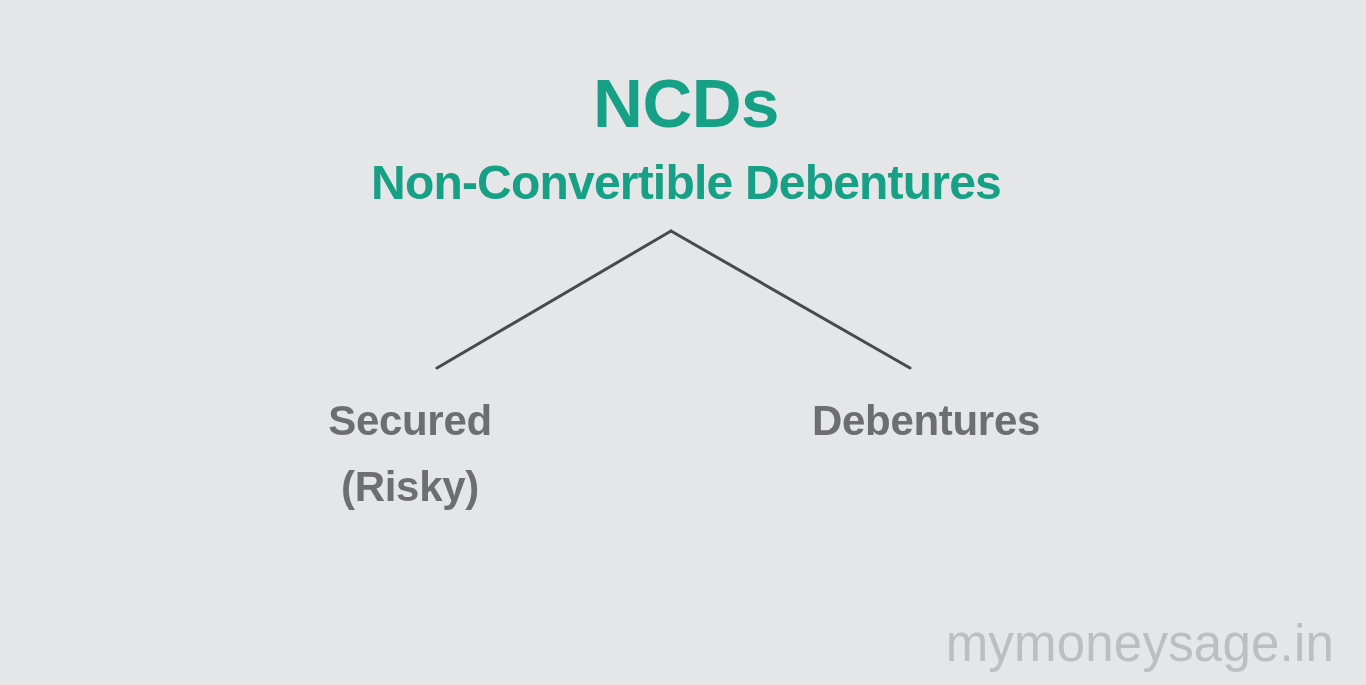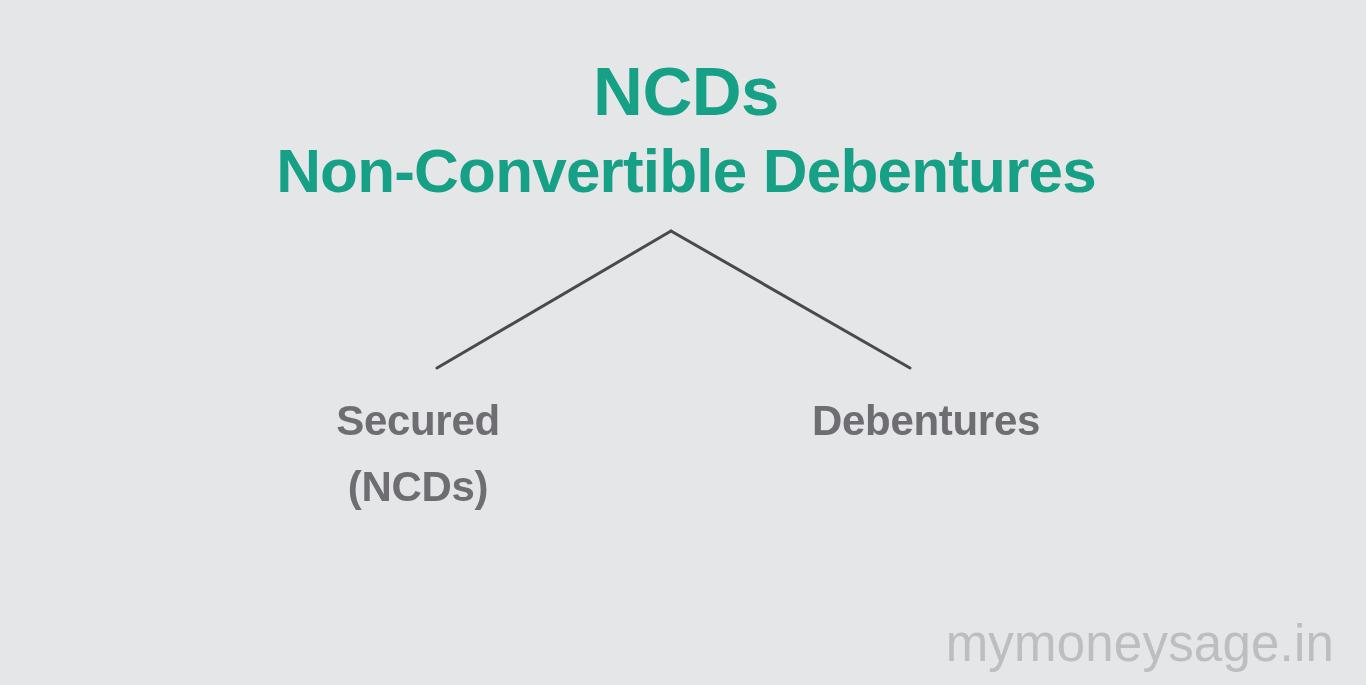--- a/index.html
+++ b/index.html
@@ -18,41 +18,41 @@
     position: relative;
     width: 1366px;
     height: 685px;
     background: #e5e6e8;
   }
 
   
   .title-block {
     position: absolute;
     left: 0;
-    top: 52px;
+    top: 64px;
     width: 1366px;
     text-align: center;
     
     padding-left: 6px;
     box-sizing: border-box;
   }
   .title-line {
     display: block;
     color: #16a085;
     font-family: "Liberation Sans", sans-serif;
     font-weight: bold;
     letter-spacing: -0.5px;
     white-space: nowrap;
   }
   .title-line-1 {
     font-size: 69px;
     line-height: 80px;
   }
   .title-line-2 {
-    font-size: 62px;
+    font-size: 48px;
     line-height: 78px;
     letter-spacing: -0.8px;
   }
 
   
   #connectors {
     position: absolute;
     left: 0;
     top: 0;
     width: 1366px;
@@ -69,21 +69,21 @@
     font-weight: bold;
   }
   .node-line {
     display: block;
     white-space: nowrap;
     font-size: 42px;
     line-height: 66px;
     letter-spacing: -0.3px;
   }
   #node-secured {
-    left: 218px;
+    left: 210px;
     top: 388px;
     width: 400px;
   }
   #node-unsecured {
     left: 726px;
     top: 388px;
     width: 400px;
   }
 
   
@@ -111,21 +111,21 @@
     <span class="title-line title-line-2">Non-Convertible Debentures</span>
   </div>
 
   <svg id="connectors" viewBox="0 0 1366 685">
     <line x1="671" y1="231" x2="437" y2="368" stroke="#4A4A4A" stroke-width="3" stroke-linecap="round"></line>
     <line x1="671" y1="231" x2="910" y2="368" stroke="#4A4A4A" stroke-width="3" stroke-linecap="round"></line>
   </svg>
 
   <div class="node" id="node-secured">
     <span class="node-line">Secured</span>
-    <span class="node-line">(NCDs)</span>
+    <span class="node-line">(Risky)</span>
   </div>
 
   <div class="node" id="node-unsecured">
     <span class="node-line">Debentures</span>
   </div>
 
   <div id="watermark">mymoneysage.in</div>
 
 </div>
 

